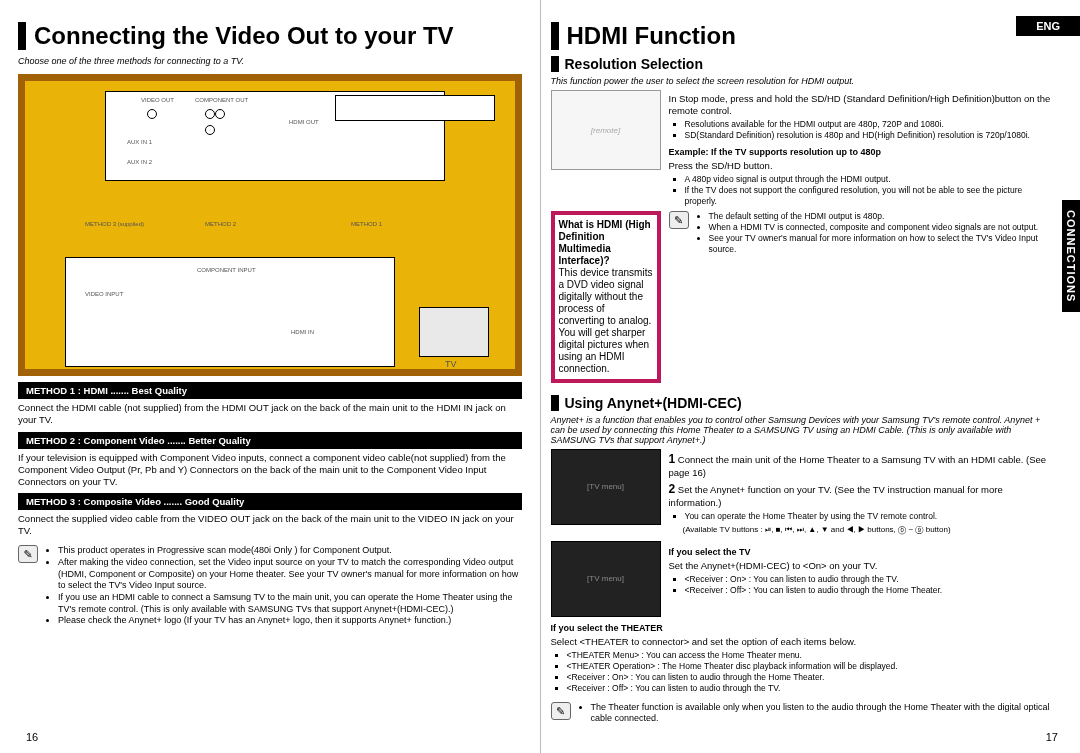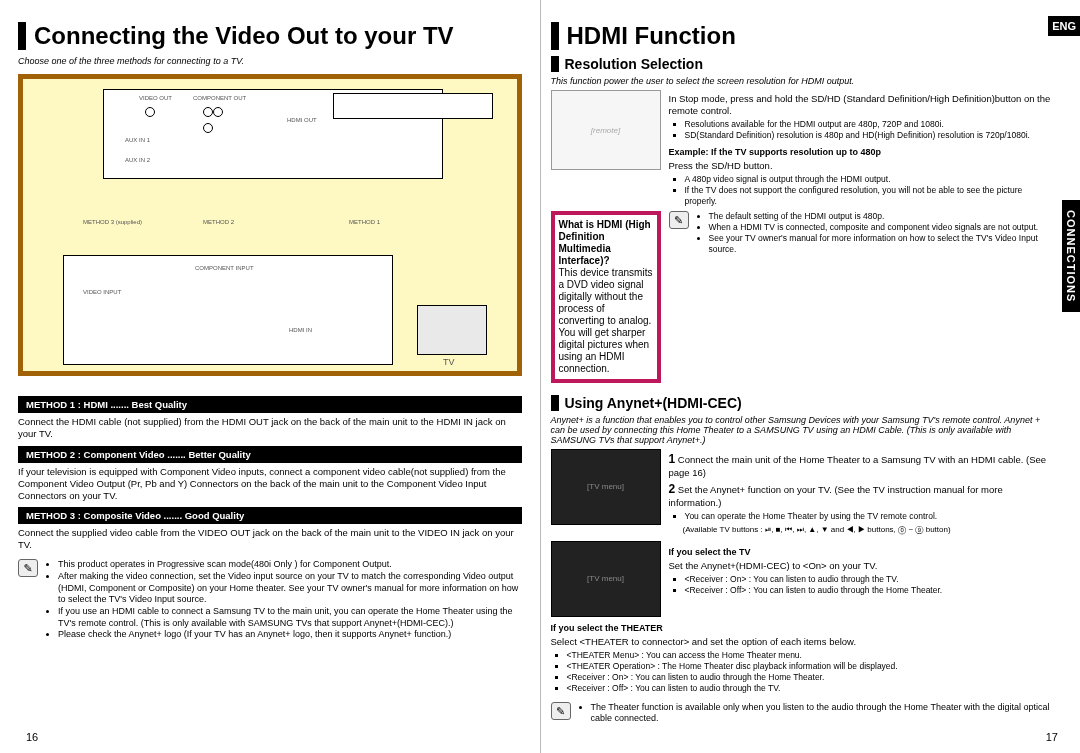--- a/index.html
+++ b/index.html
@@ -4,28 +4,28 @@
 <style>
   * { margin:0; padding:0; box-sizing:border-box; }
   body { font-family: Arial, Helvetica, sans-serif; background:#fff; color:#000; width:1080px; height:753px; position:relative; font-size:10px; }
   .spread { display:flex; width:100%; height:100%;border-radius:10px; }
   .page { flex:1; padding:22px 18px 14px 18px; position:relative; }
   .page.right { padding-left:10px; padding-right:26px; }
   .divider { width:1px; background:#bbb; }
   .h1 { font-size:24px; font-weight:bold; border-left:8px solid #000; padding-left:8px; margin-bottom:6px; }
   .sub-intro { font-style:italic; font-size:9px; margin-bottom:8px; }
   .h2 { font-size:14px; font-weight:bold; border-left:8px solid #000; padding-left:6px; margin-top:2px; margin-bottom:4px;}
-  .diagram-box { border:5px solid #a16207; width:100%; height:302px; display:flex; align-items:center; justify-content:center; font-size:9px; color:#555; background:#fef9c3; position:relative; margin-bottom:20px;}
+  .diagram-box { border:7px solid #a16207; width:100%; height:302px; display:flex; align-items:center; justify-content:center; font-size:9px; color:#555; background:#eab308; position:relative; margin-bottom:6px;}
   .method-bar { background:#000; color:#fff; font-weight:bold; font-size:9.5px; padding:3px 8px; margin-top:6px; }
   .para { font-size:9.5px; line-height:1.25; margin-top:3px; }
   .note-icon { width:20px; height:18px; border:1px solid #666; border-radius:3px; background:#eee; display:inline-block; vertical-align:top; text-align:center; font-size:11px; line-height:16px; }
   .note-row { display:flex; align-items:flex-start; gap:6px; margin-top:8px; }
   .bullets { list-style:disc; margin-left:14px; font-size:9px; line-height:1.3; }
   .sq-bullets { list-style:square; margin-left:16px; font-size:8.5px; line-height:1.3; margin-top:2px; }
-  .eng-tab { position:absolute; top:16px; right:0; background:#000; color:#fff; font-weight:bold; font-size:11px; padding:4px 4px; }
+  .eng-tab { position:absolute; top:16px; right:0; background:#000; color:#fff; font-weight:bold; font-size:11px; padding:4px 20px; }
   .side-tab { position:absolute; top:200px; right:0; background:#000; color:#fff; font-weight:bold; font-size:11px; writing-mode:vertical-rl; padding:10px 3px; letter-spacing:1px;}
   .page-num { position:absolute; bottom:10px; font-size:11px; }
   .page-num.left { left:26px; }
   .page-num.right { right:22px; }
   .red-box { border:4px solid #be185d; padding:4px; font-size:10px; line-height:1.2; }
   .two-col { display:flex; gap:8px; margin-top:4px; }
   .thumb { width:110px; height:76px; background:#222; border:1px solid #000; display:flex; align-items:center; justify-content:center; color:#888; font-size:8px; flex-shrink:0;}
   .remote-thumb { width:110px; height:80px; background:#f6f6f6; border:1px solid #999; flex-shrink:0; display:flex; align-items:center; justify-content:center; color:#aaa; font-size:8px;font-style:italic;}
   .small-bold { font-size:9px; font-weight:bold; margin-top:6px;}
   .flex1 { flex:1; }

